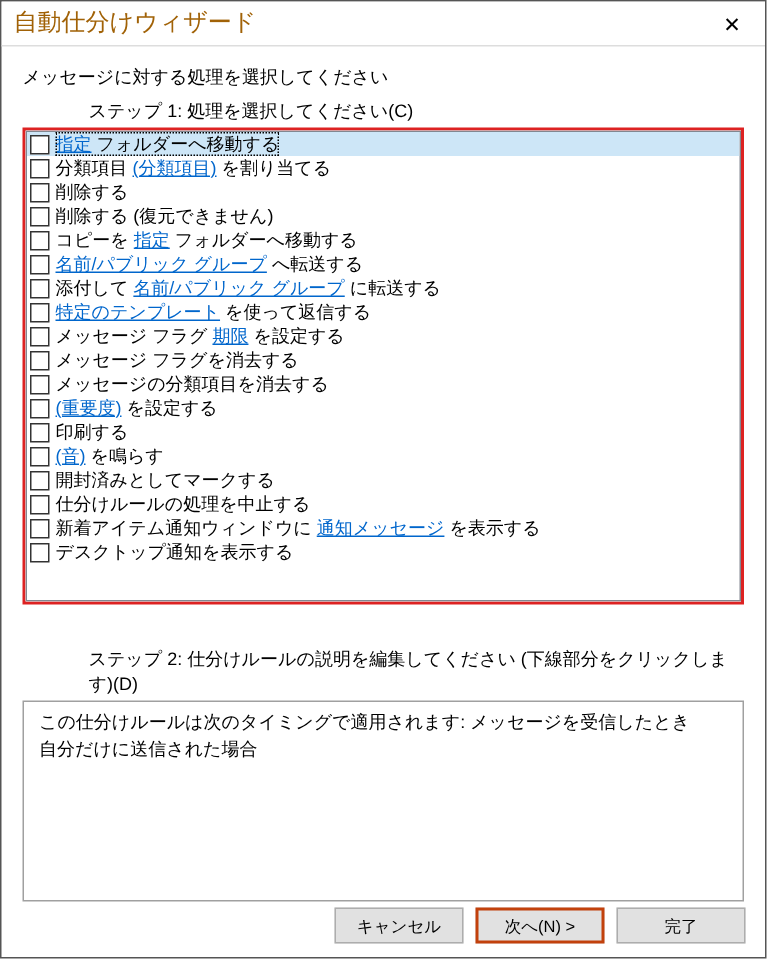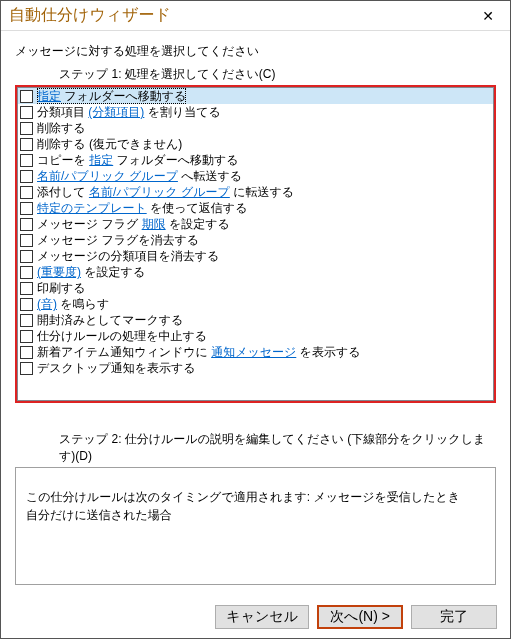--- a/index.html
+++ b/index.html
@@ -88,39 +88,39 @@
   }
   .rule-text {
     display: inline;
   }
   .step2-area {
     margin-top: 28px;
   }
   .desc-box {
     border: 1px solid #a0a0a0;
     background: #fff;
-    height: 118px;
-    padding: 20px 10px;
+    height: 134px;
+    padding: 4px 10px;
     margin-top: 2px;
     line-height: 1.5;
   }
   .button-bar {
     position: absolute;
     bottom: 10px;
     right: 14px;
     display: flex;
     gap: 8px;
   }
   .btn {
     min-width: 86px;
     height: 24px;
     border: 1px solid #adadad;
     background: #e1e1e1;
     font-family: inherit;
-    font-size: 14px;
+    font-size: 11px;
     padding: 0 10px;
     cursor: pointer;
   }
   .btn.default {
     border: 2px solid #c2410c;
   }
 </style>
 </head>
 <body>
 

